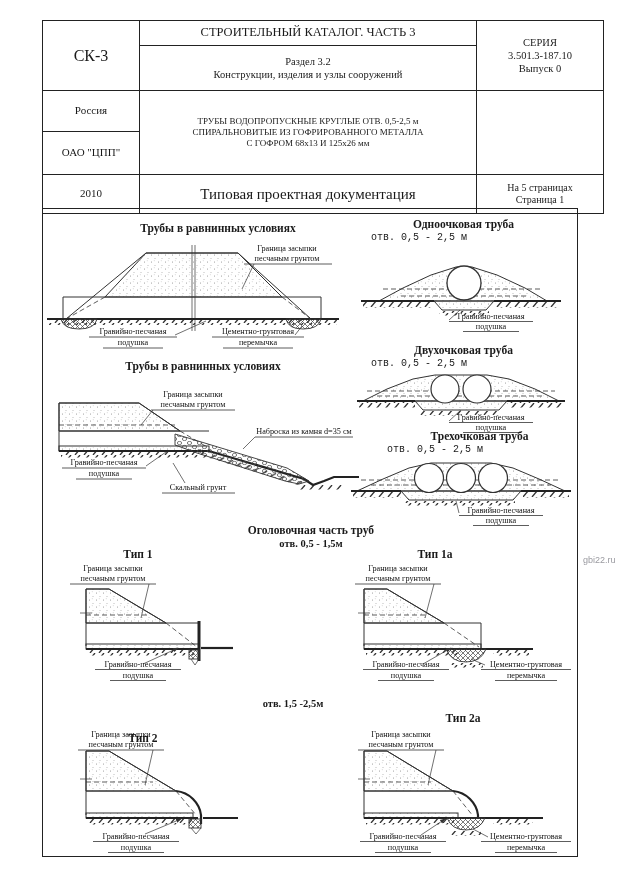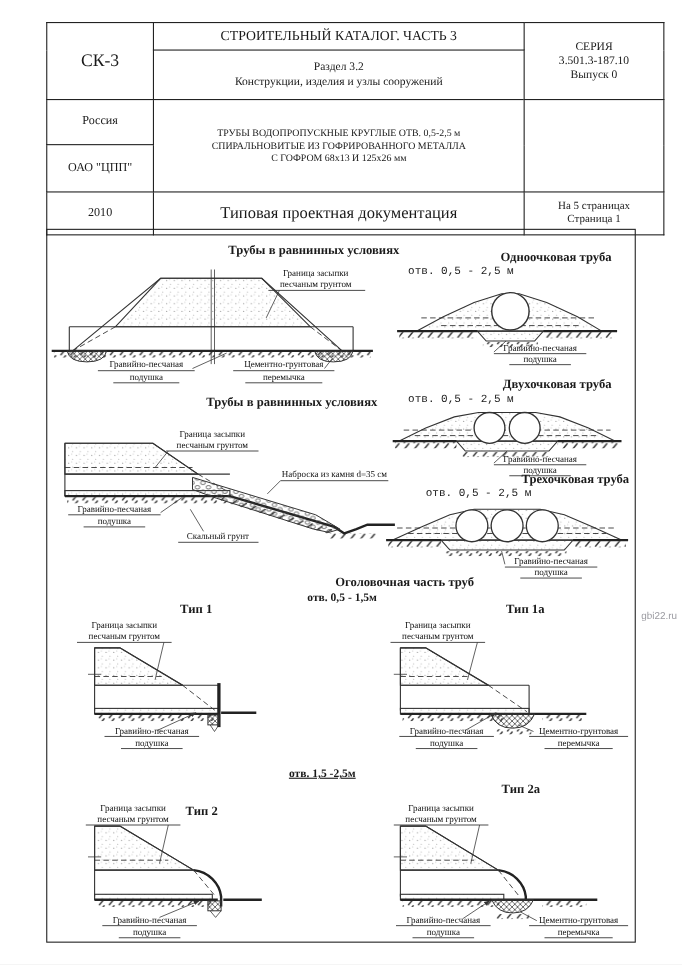--- a/index.html
+++ b/index.html
@@ -18,21 +18,21 @@
   .company{font-size:11px;height:40px;}
   .year{font-size:11px;height:36px;}
   .subject{font-size:9px;line-height:1.5;}
   .series{font-size:10.5px;line-height:1.5;}
   .doctype{font-size:15px;}
   .pages{font-size:10px;line-height:1.5;}
   
   .frame{position:absolute;left:42px;top:208px;width:534px;height:647px;
          border:1.8px solid #222;}
   .abs{position:absolute;}
-  .dt{font-weight:bold;font-size:11.5px;text-align:right;line-height:1.25;}
+  .dt{font-weight:bold;font-size:11.5px;text-align:center;line-height:1.25;}
   .ds{font-weight:normal;font-size:10px;text-align:left;line-height:1.3;font-family:Liberation Mono, monospace;}
   .dsb{font-weight:bold;font-size:10.5px;text-align:center;line-height:1.4;}
   .wm{position:absolute;left:583px;top:555px;font-family:"Liberation Sans",sans-serif;
       font-size:9px;color:#9a9aa0;}
   
   svg{overflow:visible;}
   svg text.lb{font-family:"Liberation Serif",serif;font-size:8.2px;fill:#111;text-anchor:middle;}
   .ln{stroke:#333;stroke-width:1;fill:none;}
   .thin{stroke:#333;stroke-width:.7;fill:none;}
   .thick{stroke:#222;stroke-width:2.2;fill:none;}
@@ -107,21 +107,21 @@
         <div>Страница 1</div>
       </td>
     </tr>
   </tbody>
     </table>
 
   <div class="frame">
 
     <div class="abs dt" style="left:30px;top:12px;width:290px;">Трубы в равнинных условиях</div>
 
-    <div class="abs" style="left:328px;top:18px;width:185px;">
+    <div class="abs" style="left:328px;top:8px;width:185px;">
       <div class="dt">Одноочковая труба</div>
       <div class="ds">отв. 0,5 - 2,5 м</div>
     </div>
 
     <svg class="abs" style="left:2px;top:30px;" width="296" height="112" viewBox="0 0 296 112">
       <rect x="4" y="80.5" width="288" height="5.5" fill="url(#tk)"></rect>
       <polygon class="sand" points="101,14 193,14 237,58 60,58"></polygon>
       <path class="ln" d="M21,80 L101,14 L193,14 L266,80"></path>
       <path class="ln" d="M18,58 L276,58 M18,58 L18,80 M276,58 L276,80"></path>
       <path class="dash" d="M60,58 L21,80 M237,58 L266,80"></path>
@@ -315,23 +315,23 @@
         <path class="ul" d="M20,106.5 L106,106.5 M35,117.5 L91,117.5"></path>
       </g>
       <g>
         <text class="lb" x="183" y="104">Цементно-грунтовая</text>
         <text class="lb" x="183" y="115">перемычка</text>
         <path class="ul" d="M138,106.5 L228,106.5 M152,117.5 L214,117.5"></path>
           <path class="thin" d="M142,102 L128,96"></path>
       </g>
     </svg>
 
-    <div class="abs dsb" style="left:155px;top:488px;width:190px;text-decoration:underline;">отв. 1,5 -2,5м</div>
+    <div class="abs dsb" style="left:155px;top:488px;width:190px;">отв. 1,5 -2,5м</div>
     <div class="abs dt" style="left:45px;top:522px;width:110px;">Тип 2</div>
-    <div class="abs dt" style="left:328px;top:502px;width:120px;">Тип 2а</div>
+    <div class="abs dt" style="left:360px;top:502px;width:120px;">Тип 2а</div>
 
     <svg class="abs" style="left:10px;top:518px;" width="265" height="128" viewBox="0 0 265 128">
       <rect x="35" y="92" width="104" height="5.5" fill="url(#tk)"></rect>
       <polygon class="sand" points="33,24 56,24 123,64 33,64"></polygon>
       <path class="ln" d="M33,24 L33,88 M33,24 L56,24 L123,64"></path>
       <path class="thin" d="M27,52 L39,52"></path>
       <path class="dash" d="M33,55 L100,55"></path>
       <path class="ln" d="M33,64 L123,64"></path>
       <path d="M123,64 Q133,65 140,72 Q147,79 148,88 L148,97" stroke="#222" stroke-width="2.2" fill="none"></path>
       <path class="dash" d="M123,64 L143,88"></path>

